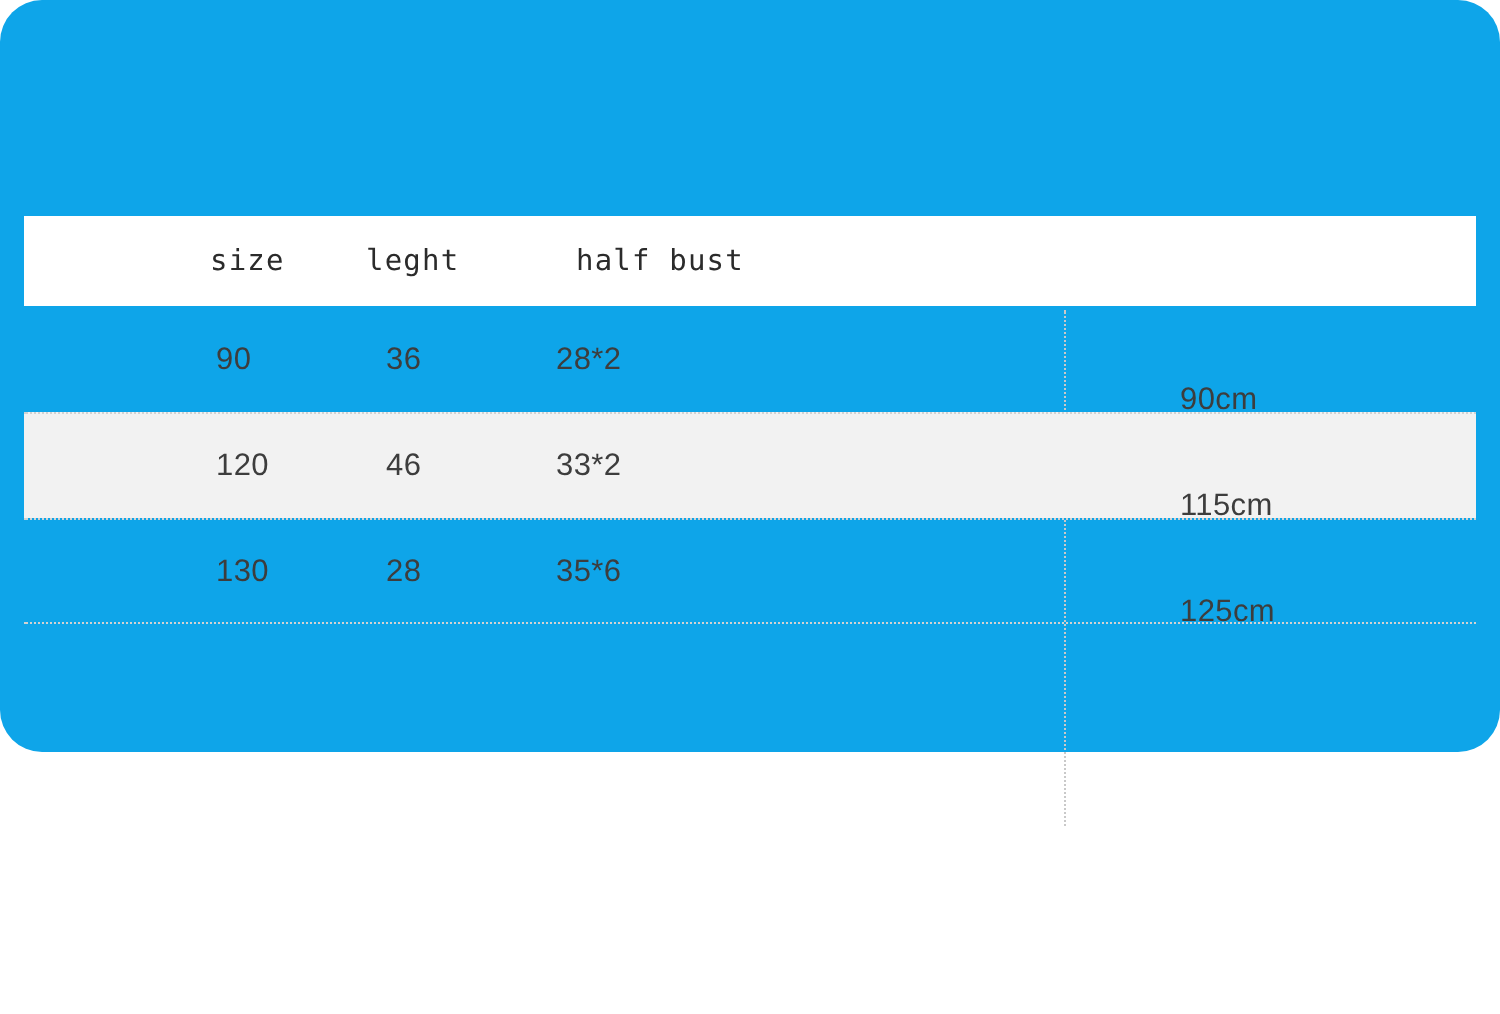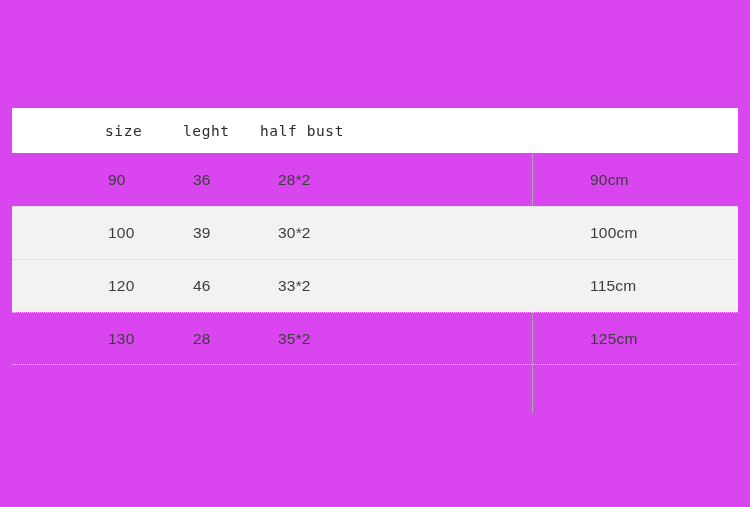--- a/index.html
+++ b/index.html
@@ -11,22 +11,23 @@
     width: 750px;
     height: 507px;
     overflow: hidden;
     font-family: "Liberation Sans", sans-serif;
     -webkit-font-smoothing: antialiased;
   }
 
   .page {
     position: relative;
     width: 750px;
-    height: 507px;
-    background: #d946ef;
+    height: 376px;
+    background: #0ea5e9;
+    border-radius: 21px;
   }
 
   
   .size-table {
     position: absolute;
     left: 12px;
     top: 108px;
     width: 726px;
   }
 
@@ -79,27 +80,27 @@
 
   .trow.body .cell {
     font-family: "Liberation Sans", sans-serif;
     font-size: 15.5px;
     color: #3d3d3d;
     letter-spacing: 0.2px;
   }
 
   .c-size   { left: 93px;  }
   .c-leght  { left: 171px; }
-  .c-bust   { left: 248px; }
+  .c-bust   { left: 276px; }
   .c-height { left: 550px; }
 
   .trow.body .c-size   { left: 96px; }
   .trow.body .c-leght  { left: 181px; }
   .trow.body .c-bust   { left: 266px; }
-  .trow.body .c-height { left: 578px; }
+  .trow.body .c-height { left: 578px; margin-top: 20px; }
 
   
   .vdivider {
     position: absolute;
     left: 520px;
     top: 47px;
     width: 0;
     height: 258px;
     border-left: 1px dotted #c9c9c9;
   }
@@ -119,36 +120,30 @@
       <span class="cell c-bust">half bust</span>
     </div>
 
     <div class="trow body first">
       <span class="cell c-size">90</span>
       <span class="cell c-leght">36</span>
       <span class="cell c-bust">28*2</span>
       <span class="cell c-height">90cm</span>
     </div>
 
-    <div class="trow body shaded">
-      <span class="cell c-size">100</span>
-      <span class="cell c-leght">39</span>
-      <span class="cell c-bust">30*2</span>
-      <span class="cell c-height">100cm</span>
-    </div>
 
 
     <div class="trow body shaded">
       <span class="cell c-size">120</span>
       <span class="cell c-leght">46</span>
       <span class="cell c-bust">33*2</span>
       <span class="cell c-height">115cm</span>
     </div>
 
     <div class="trow body last">
       <span class="cell c-size">130</span>
       <span class="cell c-leght">28</span>
-      <span class="cell c-bust">35*2</span>
+      <span class="cell c-bust">35*6</span>
       <span class="cell c-height">125cm</span>
     </div>
 
   </div>
 </div>
 
 </body></html>

